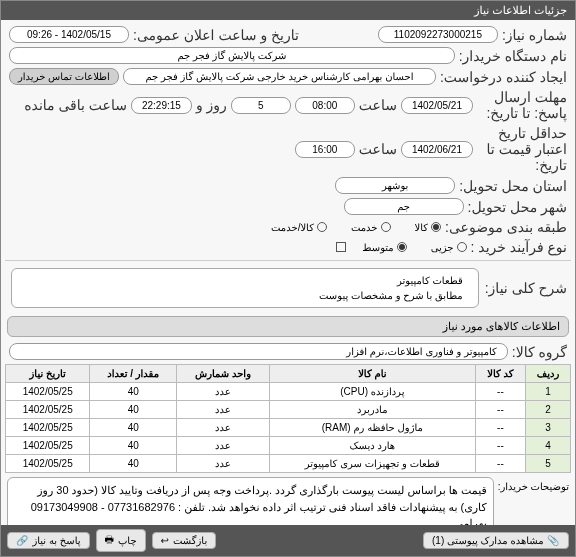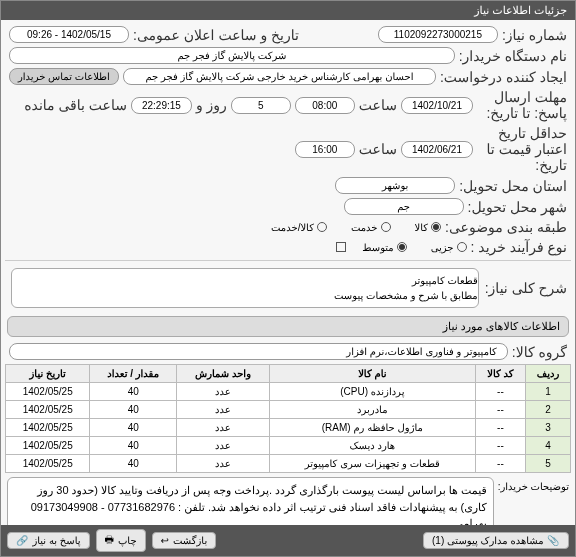--- a/index.html
+++ b/index.html
@@ -80,21 +80,21 @@
   border-radius: 6px;
   padding: 3px 8px;
   font-size: 11px;
   margin: 4px 2px;
   text-align: right;
 }
 .desc-box {
   background: #fff;
   border: 1px solid #aaa;
   border-radius: 6px;
-  padding: 4px 0;
+  padding: 4px 15px;
   margin: 2px;
   font-size: 10px;
   line-height: 1.5;
 }
 table.items {
   width: 100%;
   border-collapse: collapse;
   font-size: 10px;
   background: #fff;
   margin-top: 2px;
@@ -169,21 +169,21 @@
     </div>
 
     <div class="row">
       <span class="label">ایجاد کننده درخواست:</span>
       <span class="value-box" style="flex:1">احسان بهرامی کارشناس خرید خارجی شرکت پالایش گاز فجر جم</span>
       <span class="link-btn">اطلاعات تماس خریدار</span>
     </div>
 
     <div class="row">
       <span class="label" style="max-width:90px; white-space:normal">مهلت ارسال پاسخ: تا تاریخ:</span>
-      <span class="value-box">1402/10/21</span>
+      <span class="value-box">1402/05/21</span>
       <span class="label">ساعت</span>
       <span class="value-box">08:00</span>
       <span class="value-box">5</span>
       <span class="label">روز و</span>
       <span class="value-box">22:29:15</span>
       <span class="label">ساعت باقی مانده</span>
     </div>
 
     <div class="row">
       <span class="label" style="max-width:90px; white-space:normal">حداقل تاریخ اعتبار قیمت تا تاریخ:</span>

